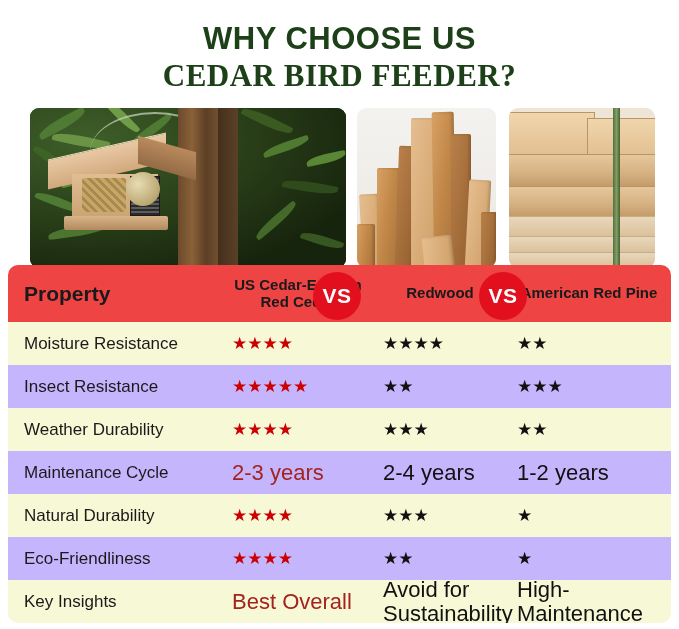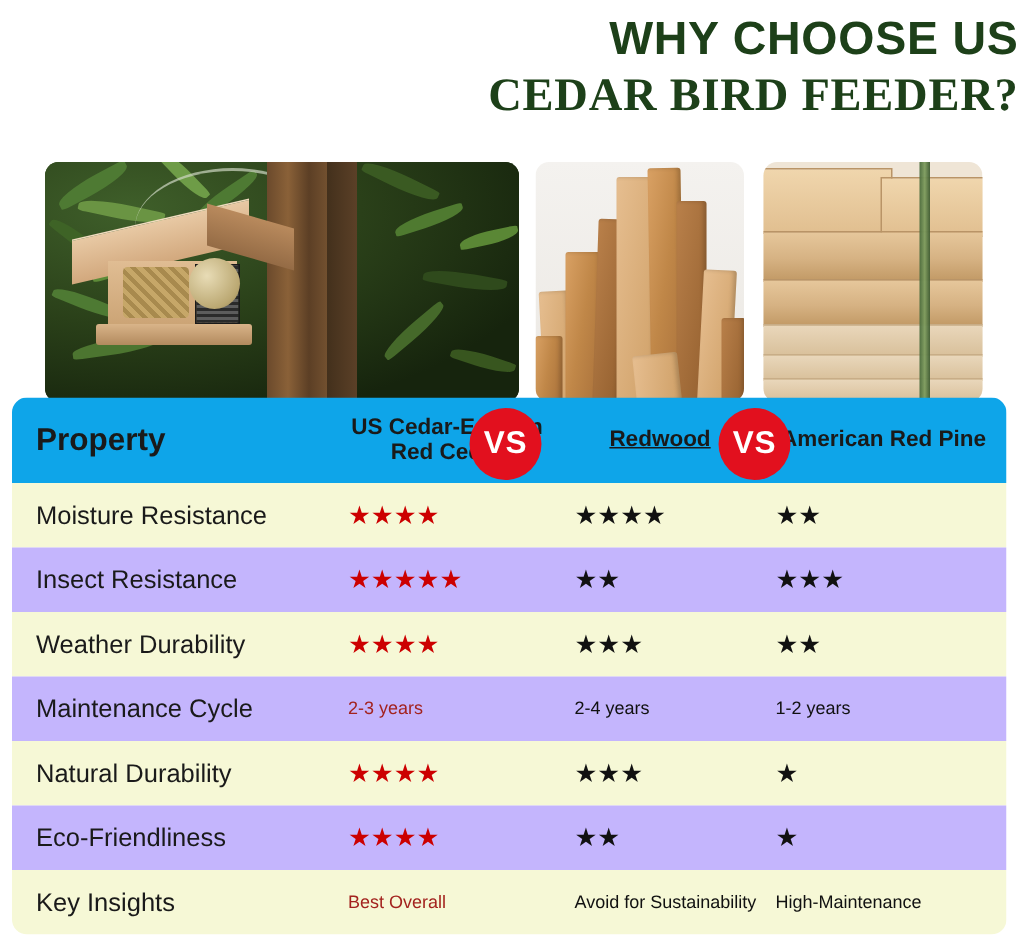--- a/index.html
+++ b/index.html
@@ -6,22 +6,22 @@
   html, body {
     width: 679px; height: 629px;
     background: #ffffff;
     font-family: "Liberation Sans", sans-serif;
     overflow: hidden;
   }
   .page { position: relative; width: 679px; height: 629px; background:#fff; }
 
   
   .title-block {
-    position: absolute; top: 8px; left: 0; width: 679px;
-    text-align: right;
+    position: absolute; top: 21px; left: 0; width: 679px;
+    text-align: center;
   }
   .title-line {
     color: #1d4019;
     font-weight: 700;
     letter-spacing: 0.5px;
     line-height: 1.18;
   }
   .title-line-1 { font-size: 31px; }
   .title-line-2 { font-size: 31px; font-family: Liberation Serif, serif; }
 
@@ -146,43 +146,43 @@
   }
   .vs-1 { left: 313px; top: 164px; }
   .vs-2 { left: 479px; top: 164px; }
 
   
   .table {
     position: absolute; left: 8px; top: 265px; width: 663px;
     border-radius: 10px; overflow: hidden;
   }
   .trow { display: flex; align-items: center; width: 100%; height: 43px; }
-  .trow.head { height: 57px; background: #0ea5e9; }
+  .trow.head { height: 57px; background: #ef4444; }
   .trow.alt-y { background: #f6f8d6; }
   .trow.alt-b { background: #c4b5fd; }
 
   .c1 { width: 215px; padding-left: 16px; }
   .c2 { width: 150px; padding-left: 9px; }
   .c3 { width: 134px; padding-left: 10px; }
   .c4 { width: 164px; padding-left: 10px; }
 
   .head .c1 { font-size: 21px; font-weight: 700; color: #1a1a1a; }
   .head .c2, .head .c3, .head .c4 {
     font-size: 15px; font-weight: 700; color: #1a1a1a;
     text-align: center; padding-left: 0; line-height: 1.12;
   }
   .head .c2 { width: 150px; }
-  .head .c3 { width: 134px; text-decoration: underline; }
+  .head .c3 { width: 134px; }
   .head .c4 { width: 164px; }
 
   .prop-label { font-size: 17px; color: #1a1a1a; }
   .stars { font-size: 17px; letter-spacing: 0px; line-height: 1; white-space: nowrap; }
   .stars.red { color: #cc0000; }
   .stars.black { color: #111111; }
-  .val { font-size: 12px; color: #111111; line-height: 1.05; }
+  .val { font-size: 22px; color: #111111; line-height: 1.05; }
   .val.red { color: #a3231f; }
 </style>
 </head>
 <body>
 
 <div class="page">
 
   <div class="title-block">
     <div class="title-line title-line-1">WHY CHOOSE US</div>
     <div class="title-line title-line-2">CEDAR BIRD FEEDER?</div>

